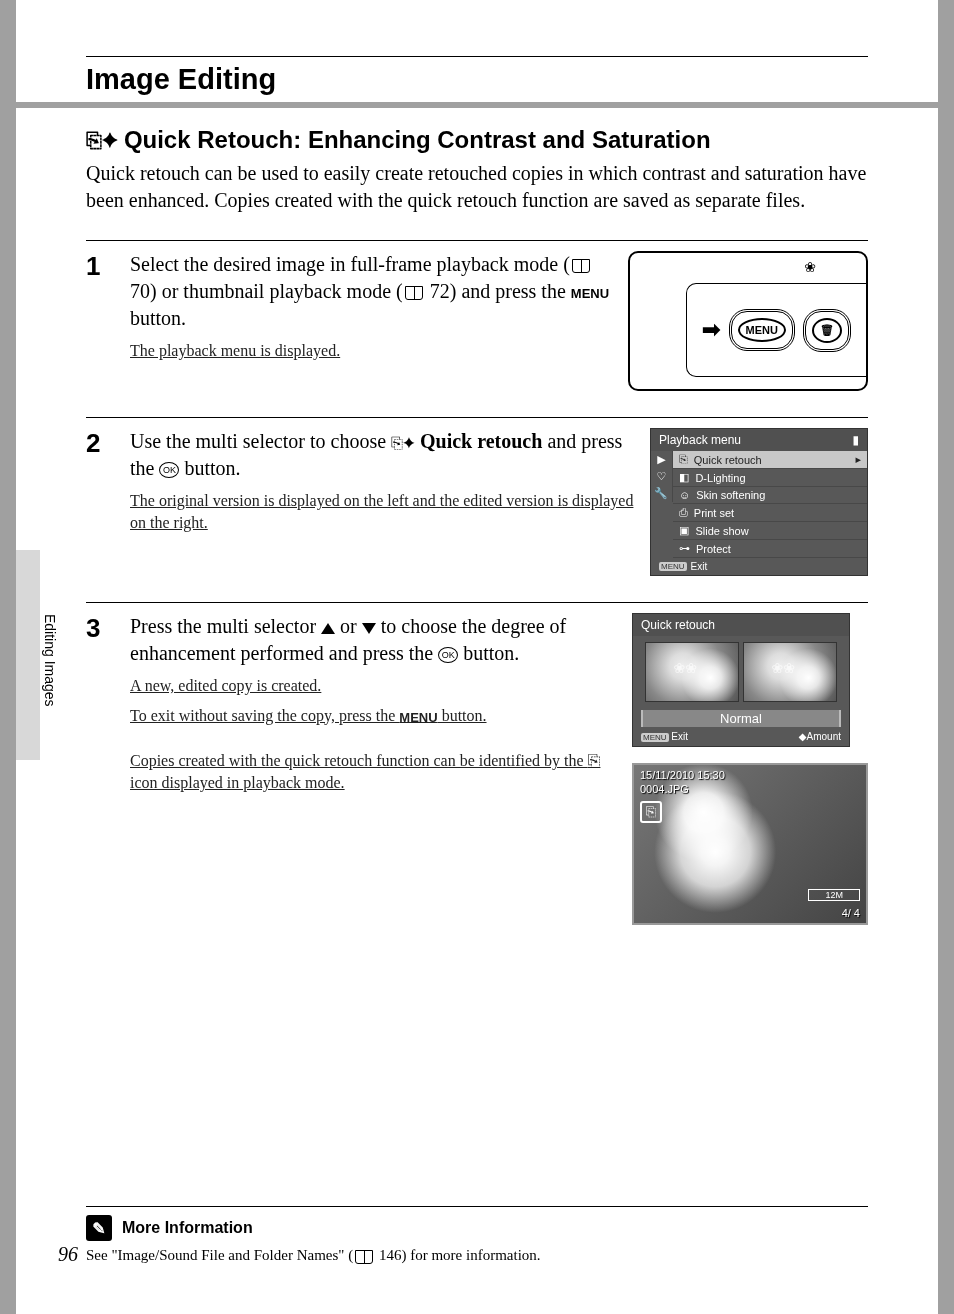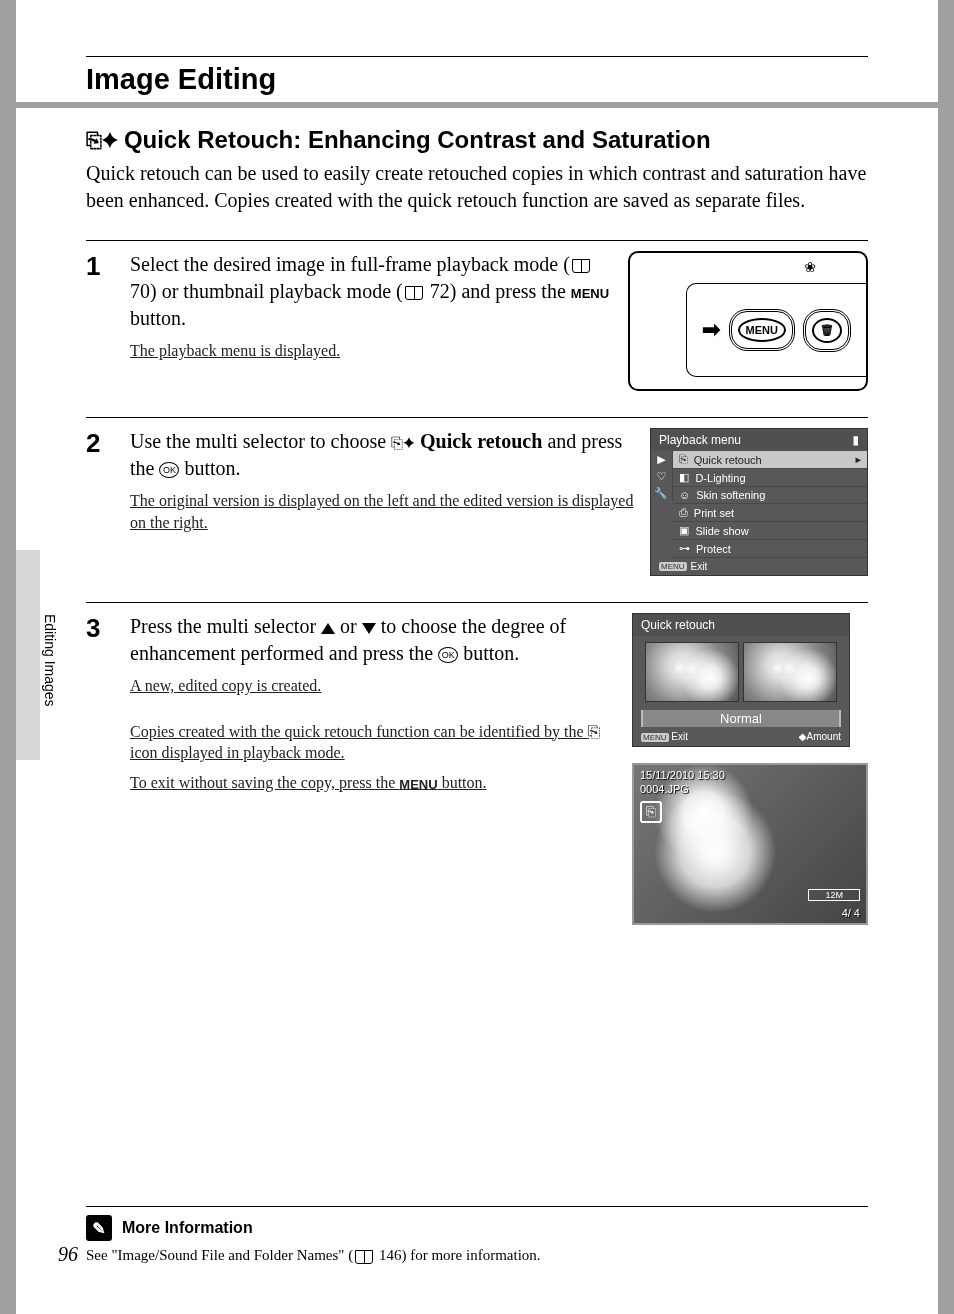--- a/index.html
+++ b/index.html
@@ -307,22 +307,22 @@
         </div>
       </div>
     </div>
 
     <div class="step-block">
       <div class="step-num">3</div>
       <div class="step-body">
         <div class="step-text">
           <span>Press the multi selector </span><span class="tri-up"></span><span> or </span><span class="tri-down"></span><span> to choose the degree of enhancement performed and press the </span><span class="ok-btn">OK</span><span> button.</span>
           <div class="step-sub">A new, edited copy is created.</div>
+          <div class="step-sub"><span>To exit without saving the copy, press the </span><span class="menu-text">MENU</span><span> button.</span></div>
           <div class="step-sub" style="margin-top:24px"><span>Copies created with the quick retouch function can be identified by the </span><span>⎘</span><span> icon displayed in playback mode.</span></div>
-          <div class="step-sub"><span>To exit without saving the copy, press the </span><span class="menu-text">MENU</span><span> button.</span></div>
         </div>
         <div class="step-illus">
           <div class="lcd-qr">
             <div class="lcd-header">
                 <span>Quick retouch</span>
               </div>
             <div class="qr-images">
               <div class="thumb"></div>
               <div class="thumb"></div>
             </div>

